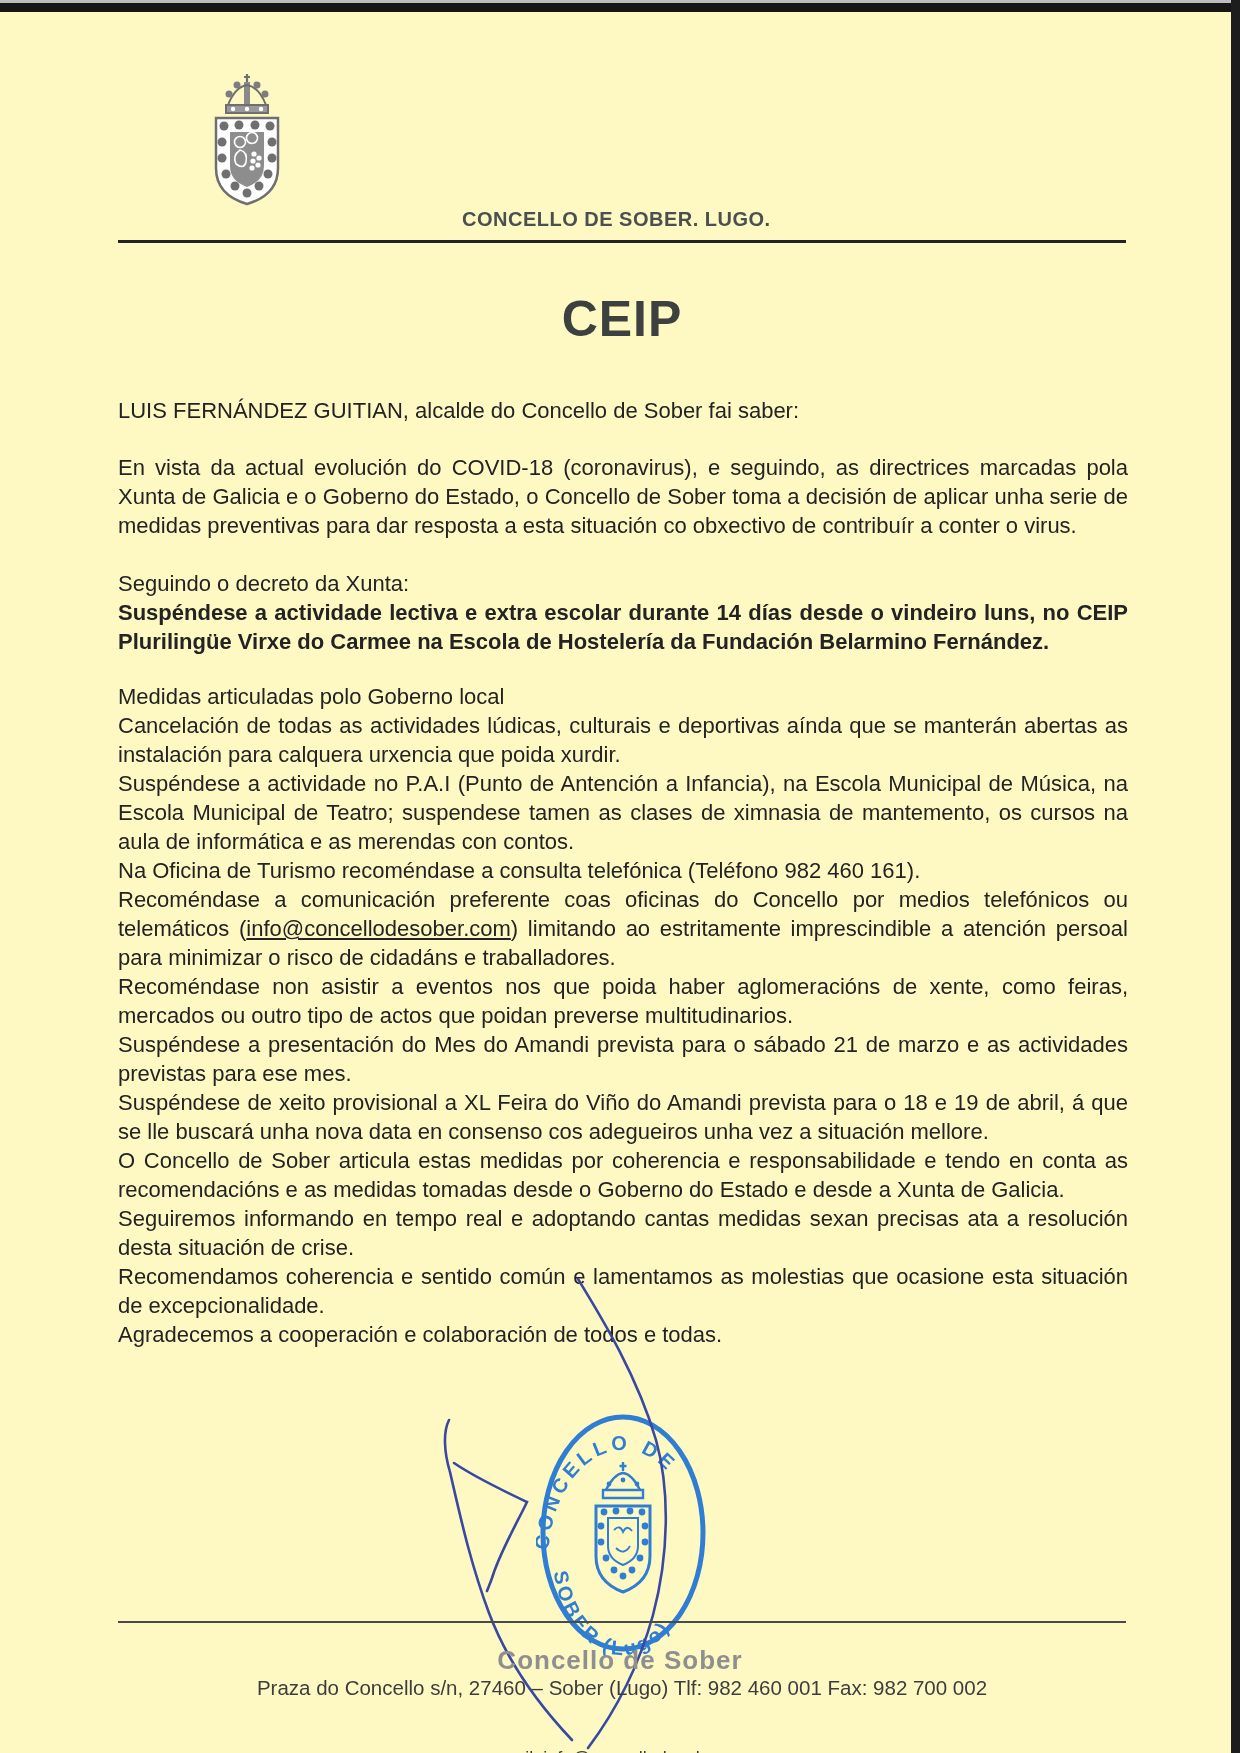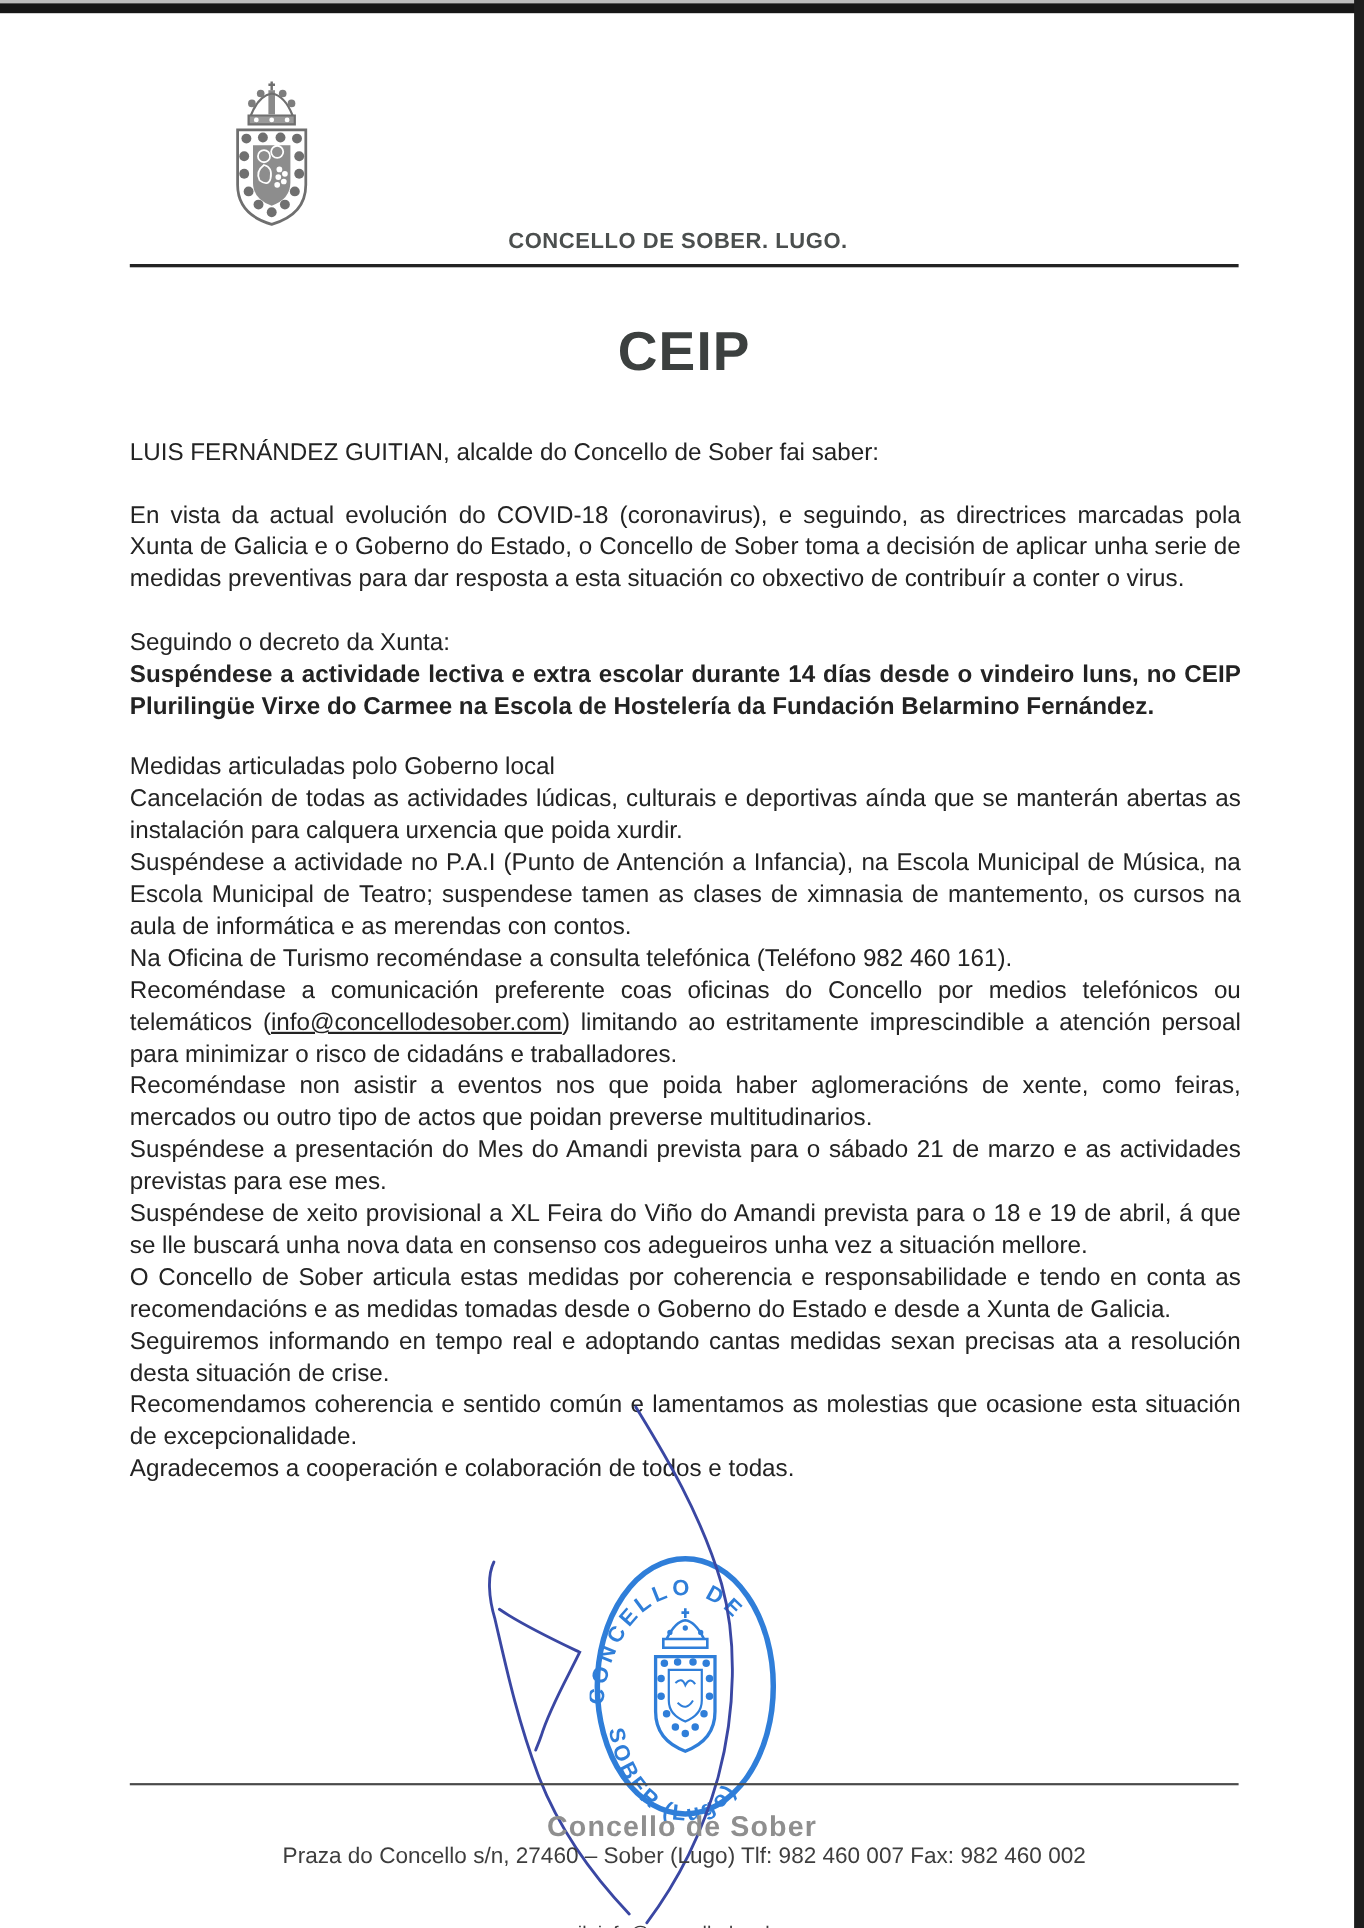--- a/index.html
+++ b/index.html
@@ -1,20 +1,20 @@
 <!DOCTYPE html>
 <html><head>
 <meta charset="utf-8">
 <style>
   html,body{margin:0;padding:0;background:#e8e8e8;}
   .page{
     position:relative;
     width:1240px;height:1753px;
     margin:0 auto;
-    background:#ffffff;
+    background:#fef9c3;
     overflow:hidden;
     font-family:"Liberation Sans", sans-serif;
   }
   
   .scan-top-gray{position:absolute;left:0;top:0;width:100%;height:3px;background:#bdbdbd;}
   .scan-top-bar{position:absolute;left:0;top:3px;width:100%;height:9px;background:#161616;}
   .scan-right-bar{position:absolute;left:1231px;top:0;width:9px;height:100%;background:#1d1d1d;}
 
   .coat{position:absolute;left:206px;top:72px;width:82px;height:134px;}
 
@@ -180,16 +180,16 @@
   <svg class="signature" viewBox="0 0 1240 1753">
     <g stroke="#3a47a3" fill="none" stroke-width="2.6" stroke-linecap="round">
       <path d="M 578,1279 C 598,1312 636,1372 656,1440 C 670,1490 669,1555 653,1615 C 640,1662 618,1708 588,1748"></path>
       <path d="M 449,1420 C 443,1432 444,1452 450,1472 C 460,1515 470,1562 489,1613 C 506,1658 536,1702 572,1740"></path>
       <path d="M 454,1463 C 476,1478 506,1492 527,1502 C 517,1523 500,1552 492,1578 C 490,1584 488,1588 487,1591"></path>
     </g>
   </svg>
 
   <div class="footer-rule"></div>
   <div class="footer-org">Concello de Sober</div>
-  <div class="footer-address">Praza do Concello s/n, 27460 – Sober (Lugo) Tlf: 982 460 007  Fax: 982 460 002</div>
+  <div class="footer-address">Praza do Concello s/n, 27460 – Sober (Lugo) Tlf: 982 460 001  Fax: 982 700 002</div>
   <div class="footer-email">e-mail: info@concellodesober.com</div>
 
 </div>
 
 </body></html>

